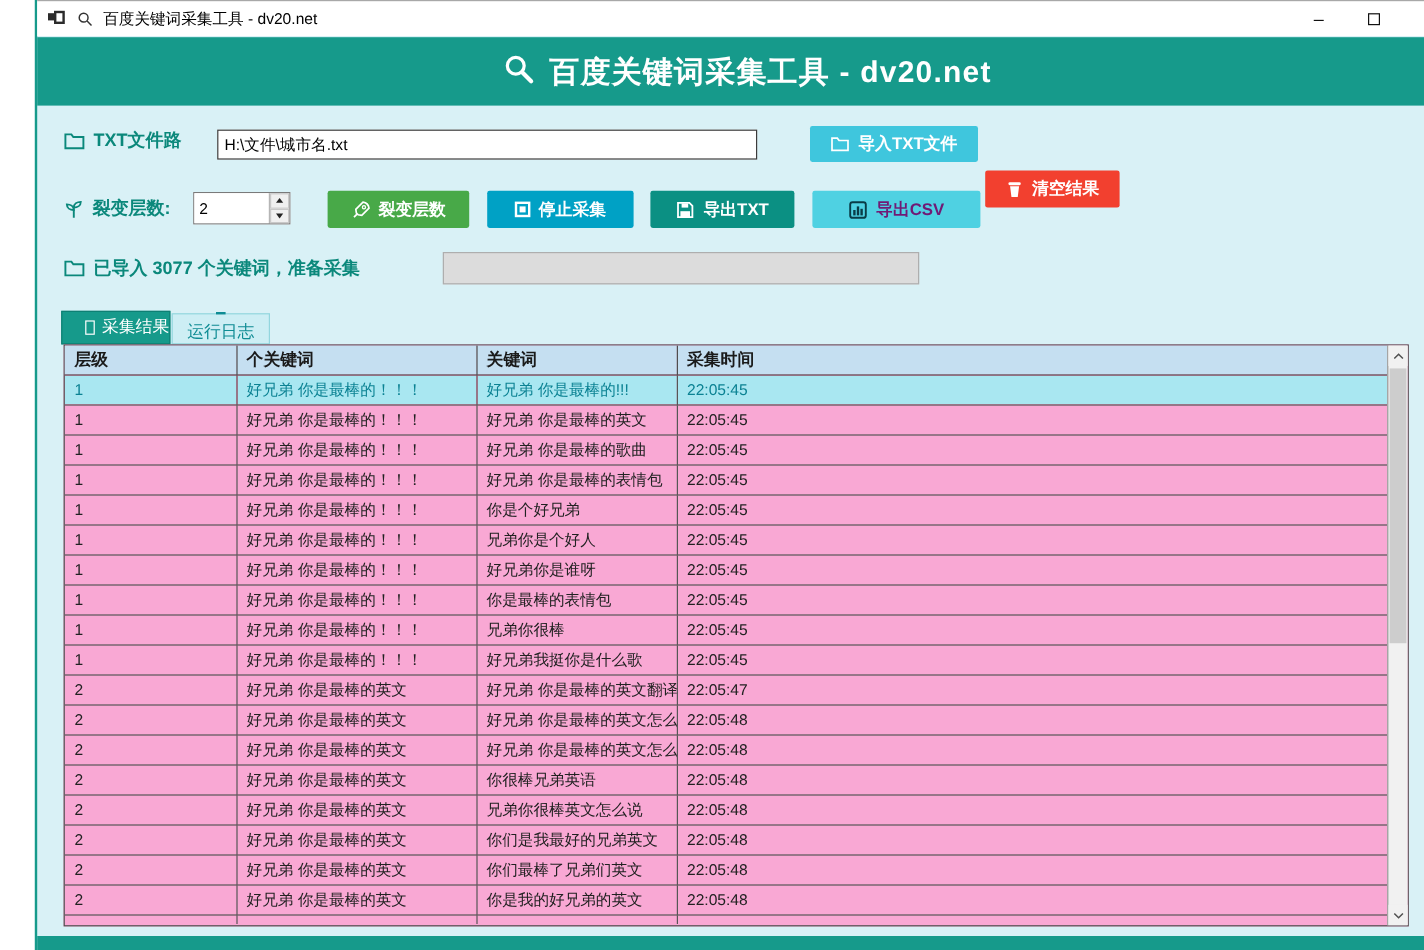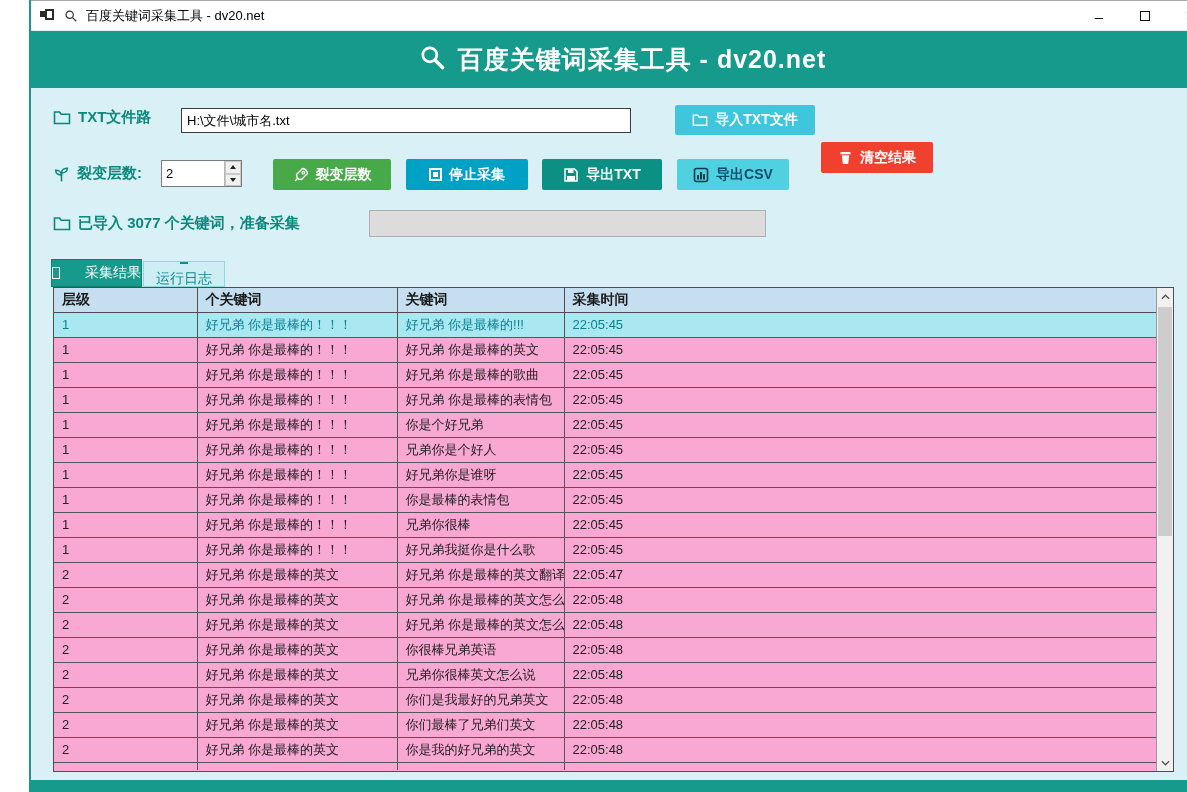--- a/index.html
+++ b/index.html
@@ -34,21 +34,21 @@
   .txtinput { position:absolute; left:150px; top:108px; width:450px; height:25px;
     border:1px solid #3c3c3c; background:#fff; font-size:13px; padding:0 5px;
     font-family:"Liberation Sans","DejaVu Sans",sans-serif; color:#000; }
   .btn { position:absolute; height:31px; border:none; color:#fff; font-weight:bold;
     font-size:14px; display:flex; align-items:center; justify-content:center; gap:7px;
     cursor:pointer; border-radius:2px; font-family:inherit; }
   #btn-import { left:644px; top:105px; width:140px; height:30px; background:#3fc6dd; }
   #btn-start  { left:242px; top:159px; width:118px; background:#48a948; }
   #btn-stop   { left:375px; top:159px; width:122px; background:#00a1c5; }
   #btn-txt    { left:511px; top:159px; width:120px; background:#0b9083; }
-  #btn-csv    { left:646px; top:159px; width:112px; background:#4fd1e2; color:#0c4a6e; }
+  #btn-csv    { left:646px; top:159px; width:140px; background:#4fd1e2; color:#701a75; }
   #btn-clear  { left:790px; top:142px; width:112px; background:#f2402f; }
   .stopglyph { width:13px; height:13px; border:2px solid #fff; display:flex;
     align-items:center; justify-content:center; }
   .stopglyph i { width:5px; height:5px; background:#fff; display:block; }
 
   
   .spinner { position:absolute; left:130px; top:160px; width:81px; height:27px;
     border:1px solid #7a7a7a; background:#fff; display:flex; }
   .spinner input { flex:1; border:none; outline:none; font-size:13px; padding-left:4px;
     font-family:inherit; min-width:0; }
@@ -58,21 +58,21 @@
   .tri-up { width:0; height:0; border-left:3px solid transparent; border-right:3px solid transparent;
     border-bottom:4px solid #222; }
   .tri-dn { width:0; height:0; border-left:3px solid transparent; border-right:3px solid transparent;
     border-top:4px solid #222; }
 
   
   .progress { position:absolute; left:338px; top:210px; width:397px; height:27px;
     background:#dcdcdc; border:1px solid #aeaeae; }
 
   
-  .tab { position:absolute; display:flex; align-items:center; justify-content:space-between;
+  .tab { position:absolute; display:flex; align-items:center; justify-content:flex-end;
     font-size:14px; gap:6px; cursor:pointer; }
   .tab .boxglyph { width:8px; height:12px; border:1px solid currentColor; display:inline-block; }
   #tab-results { left:20px; top:259px; width:91px; height:28px; background:#169a8b;
     color:#fff; border:1px solid #0e8074; }
   #tab-log { left:112px; top:261px; width:82px; height:26px; background:#cdeef4;
     color:#0f8c94; border:1px solid #93d6de;flex-direction:column; }
 
   
   .tablewrap { position:absolute; left:22px; top:287px; width:1121px; height:485px;
     border:1px solid #4e4e4e; background:#f9a8d4; }

